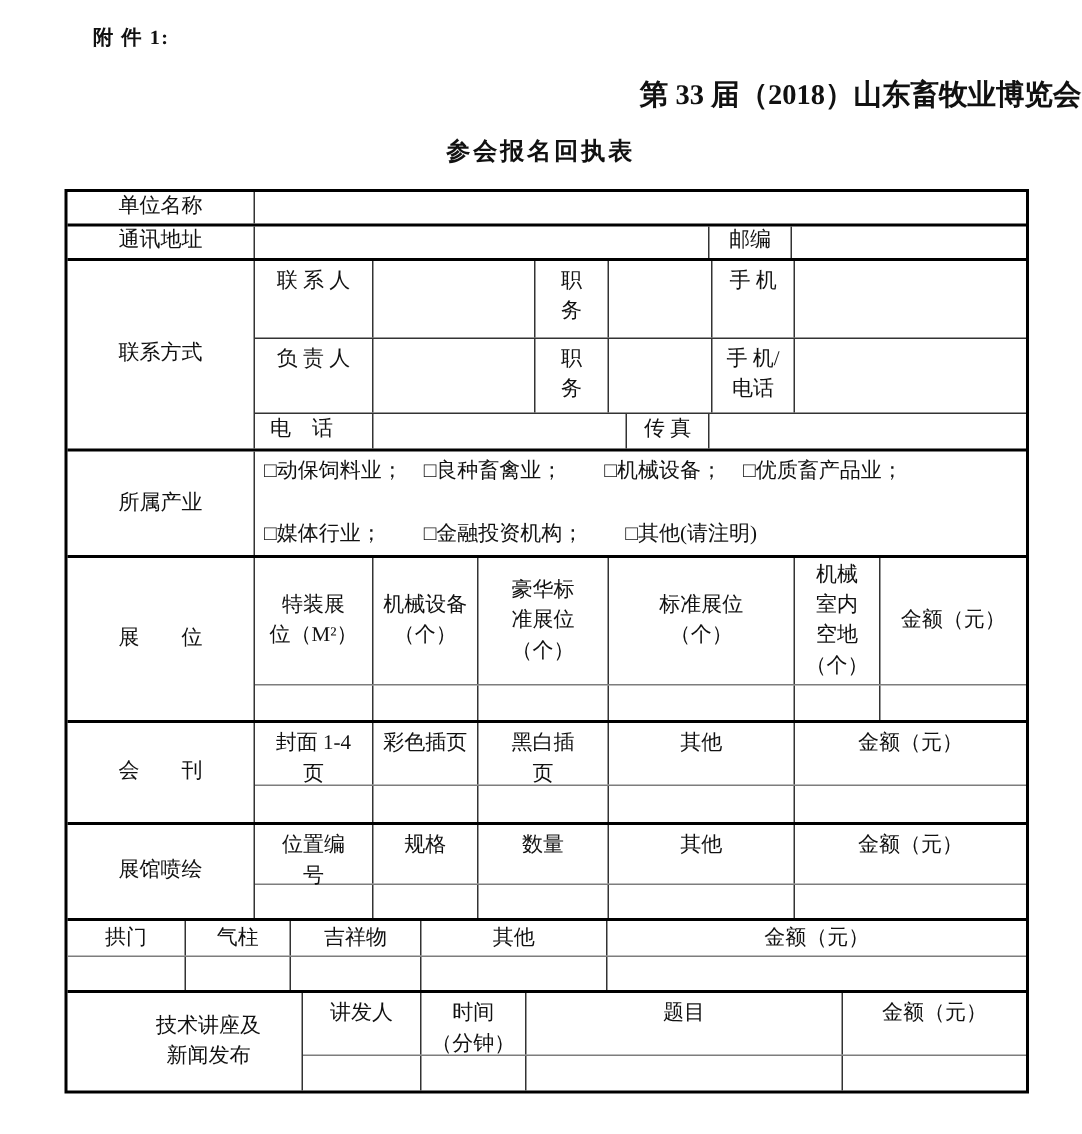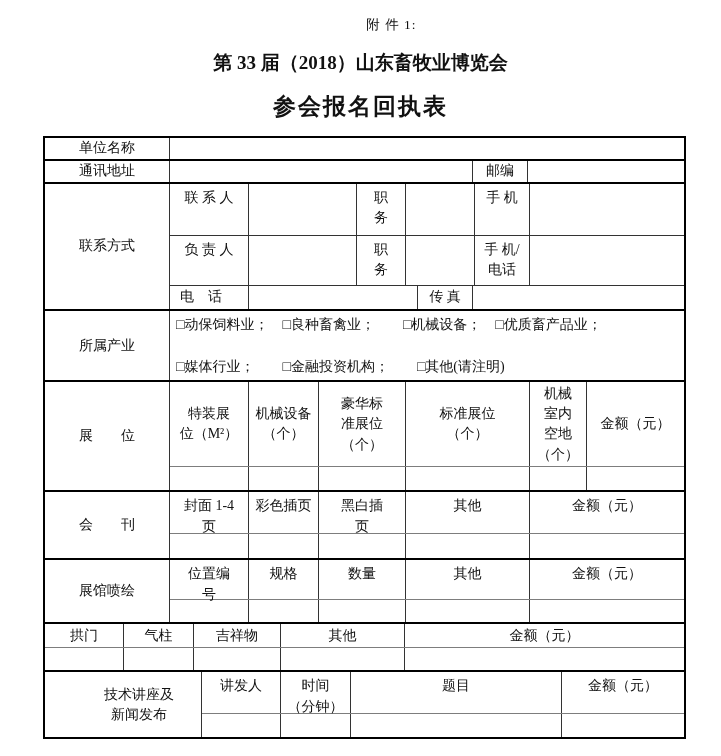--- a/index.html
+++ b/index.html
@@ -4,29 +4,29 @@
 <style>
   * { margin:0; padding:0; box-sizing:border-box; }
   html,body { background:#ffffff; }
   body {
     width:721px; height:756px; overflow:hidden;
     font-family:"Liberation Serif","DejaVu Serif",serif;
     color:#111111;
   }
   .attachment {
     margin:16px 0 0 62px;
-    font-size:13.5px; font-weight:normal; letter-spacing:1px;text-align:center;
+    font-size:13.5px; font-weight:bold; letter-spacing:1px;
   }
   .title {
-    margin-top:16px; text-align:center;
+    margin-top:16px; text-align:right;
     font-size:19px; font-weight:bold;
   }
   .subtitle {
     margin-top:15px; text-align:center;
-    font-size:23px; font-weight:bold; letter-spacing:2px;
+    font-size:16px; font-weight:bold; letter-spacing:2px;
   }
   .tbl {
     margin:14px 0 0 43px; width:643px;
     border:2px solid #000000;
     font-size:14px; line-height:1.45;
   }
   .row { display:flex; align-items:stretch; }
   .sec { border-bottom:2px solid #000000; }
   .sec:last-child { border-bottom:none;padding-left:32px; }
   .cell {

